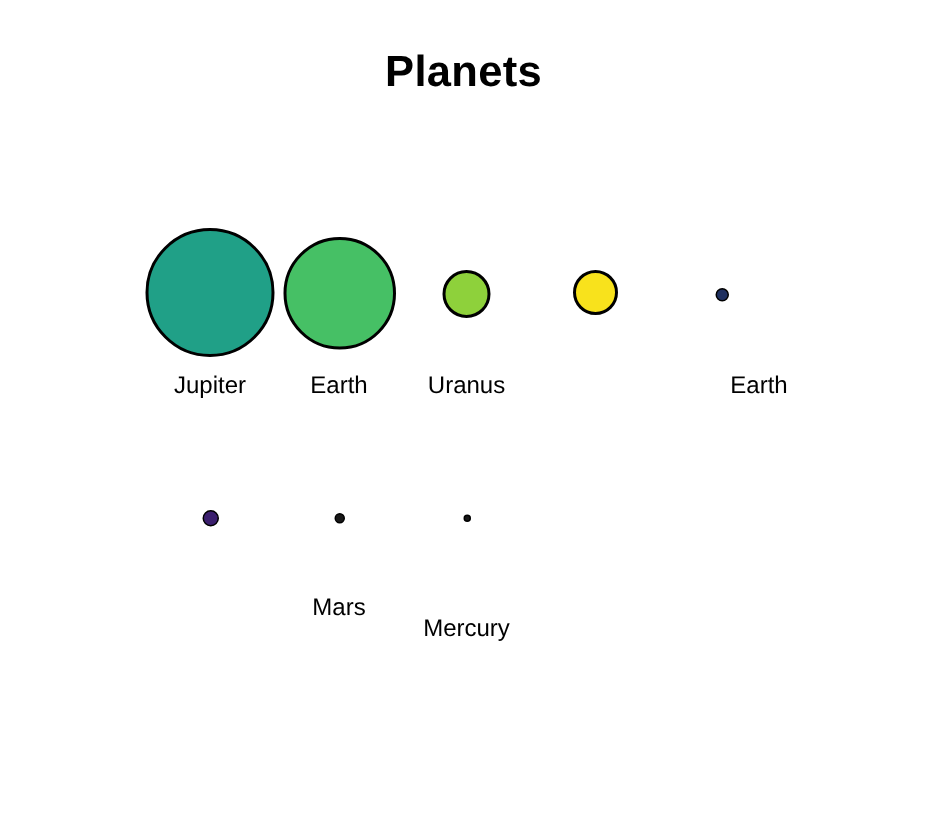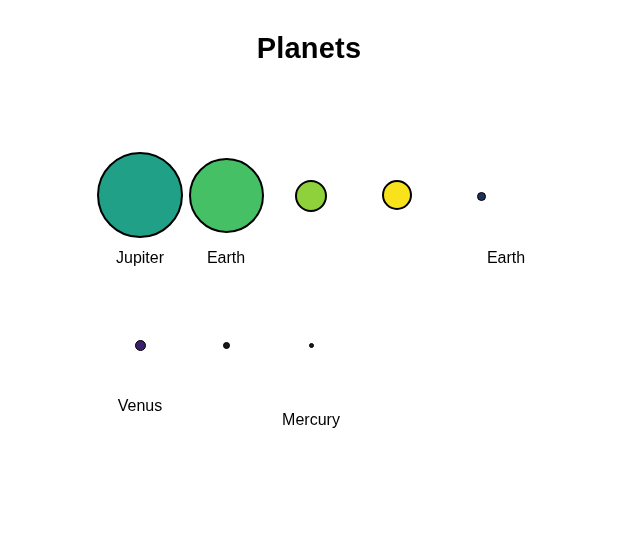--- a/index.html
+++ b/index.html
@@ -59,23 +59,24 @@
 <div id="chart-root">
 
   <div class="chart-title">Planets</div>
 
   <div class="bubble-layer" id="bubble-layer">
       <div class="bubble" style="width: 86px; height: 86px; left: 97px; top: 152px; background: rgb(32, 160, 135); border-color: rgb(0, 0, 0);"></div>
       <div class="bubble-label" style="left: 80px; top: 250px; width: 120px;">Jupiter</div>
       <div class="bubble" style="width: 75px; height: 75px; left: 188.5px; top: 157.5px; background: rgb(70, 192, 101); border-color: rgb(0, 0, 0);"></div>
       <div class="bubble-label" style="left: 166px; top: 250px; width: 120px;">Earth</div>
       <div class="bubble" style="width: 32px; height: 32px; left: 295px; top: 180px; background: rgb(142, 209, 59); border-color: rgb(0, 0, 0);"></div>
+      <div class="bubble-label" style="left: 251px; top: 250px; width: 120px;">Uranus</div>
       <div class="bubble" style="width: 30px; height: 30px; left: 382px; top: 180px; background: rgb(248, 226, 28); border-color: rgb(0, 0, 0);"></div>
       <div class="bubble" style="width: 9px; height: 9px; left: 476.5px; top: 191.5px; background: rgb(31, 48, 96); border-color: rgb(0, 0, 0); border-width: 1.5px;"></div>
       <div class="bubble-label" style="left: 421px; top: 250px; width: 120px; padding-left: 25px;">Earth</div>
       <div class="bubble" style="width: 11px; height: 11px; left: 134.5px; top: 339.5px; background: rgb(59, 31, 110); border-color: rgb(0, 0, 0); border-width: 1.5px;"></div>
-      <div class="bubble-label" style="left: 80px; top: 398px; width: 120px;">Venus</div>
       <div class="bubble" style="width: 7px; height: 7px; left: 222.5px; top: 341.5px; background: rgb(24, 24, 24); border-color: rgb(0, 0, 0); border-width: 1.5px;"></div>
+      <div class="bubble-label" style="left: 166px; top: 398px; width: 120px;">Mars</div>
       <div class="bubble" style="width: 5px; height: 5px; left: 308.5px; top: 342.5px; background: rgb(24, 24, 24); border-color: rgb(0, 0, 0); border-width: 1.5px;"></div>
       <div class="bubble-label" style="left: 251px; top: 412px; width: 120px;">Mercury</div>
     </div>
 
 </div>
 
 </body></html>

